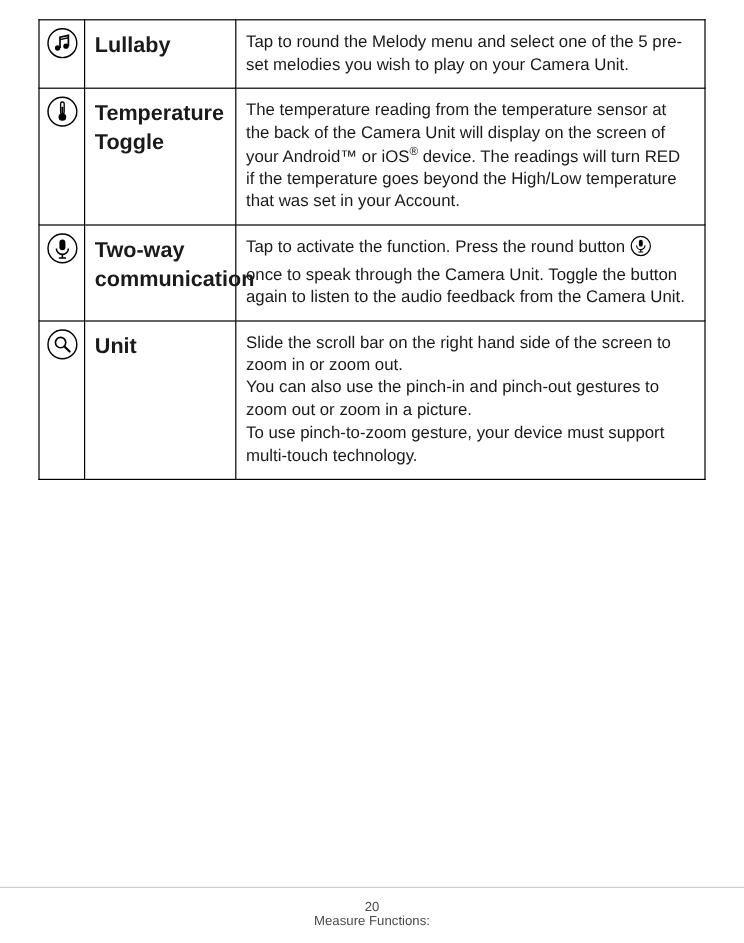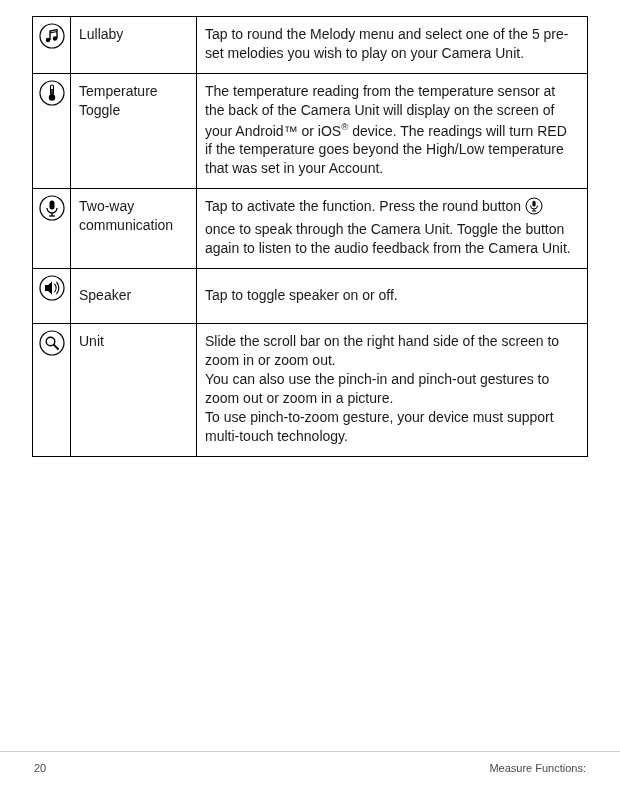--- a/index.html
+++ b/index.html
@@ -8,27 +8,27 @@
     font-family:Arial,Helvetica,sans-serif;
     color:#1a1a1a;background:#fff;position:relative;box-sizing:border-box;
   }
   .page{padding:16px 32px 0 32px}
   table{border-collapse:collapse;width:100%;table-layout:fixed}
   td{border:1px solid #000;vertical-align:top;padding:8px 10px 10px 8px;font-size:14px;line-height:1.35}
   col.c1{width:38px}
   col.c2{width:126px}
   col.c3{}
   .ic-cell{padding:6px 0 0 6px;text-align:left}
-  .label{font-weight:normal;font-size:14px}
+  .label{font-weight:bold;font-size:18px}
   .desc span.b{font-weight:normal}
   .footer{
     position:absolute;left:0;right:0;bottom:0;
     padding:10px 34px 12px 34px;
     display:flex;justify-content:space-between;align-items:center;
-    font-size:11px;color:#4a4a4a;border-top:1px solid #d0d0d0;
+    font-size:11px;color:#4a4a4a;border-top:1px solid #d0d0d0;flex-direction:column;
   }
   .inline-icon{display:inline-block;vertical-align:-4px}
   sup{font-size:0.7em}
 </style>
 </head>
 <body>
 
 <svg width="0" height="0" style="position:absolute">
   <defs>
     <g id="ico-music">
@@ -108,27 +108,20 @@
                 <use href="#ico-mic"></use>
               </svg></span></td>
     <td><span class="label">Two-way communication</span></td>
     <td class="desc">
       <span>Tap to activate the function. Press the round button </span><span class="inline-icon"><svg width="18" height="18">
                 <use href="#ico-mic-btn"></use>
               </svg></span><span> once to speak through the Camera Unit. Toggle the button again to listen to the audio feedback from the Camera Unit.</span>
     </td>
   </tr>
 
-  <tr>
-    <td class="ic-cell" style="padding-bottom:18px"><span><svg width="26" height="26">
-                <use href="#ico-speaker"></use>
-              </svg></span></td>
-    <td style="vertical-align:middle"><span class="label">Speaker</span></td>
-    <td class="desc" style="vertical-align:middle">Tap to toggle speaker on or off.</td>
-  </tr>
 
   <tr>
     <td class="ic-cell"><span><svg width="26" height="26">
                 <use href="#ico-zoom"></use>
               </svg></span></td>
     <td><span class="label">Unit</span></td>
     <td class="desc">Slide the scroll bar on the right hand side of the screen to zoom in or zoom out.<br>You can also use the pinch-in and pinch-out gestures to zoom out or zoom in a picture.<br>To use pinch-to-zoom gesture, your device must support multi-touch technology.</td>
   </tr>
 
 

